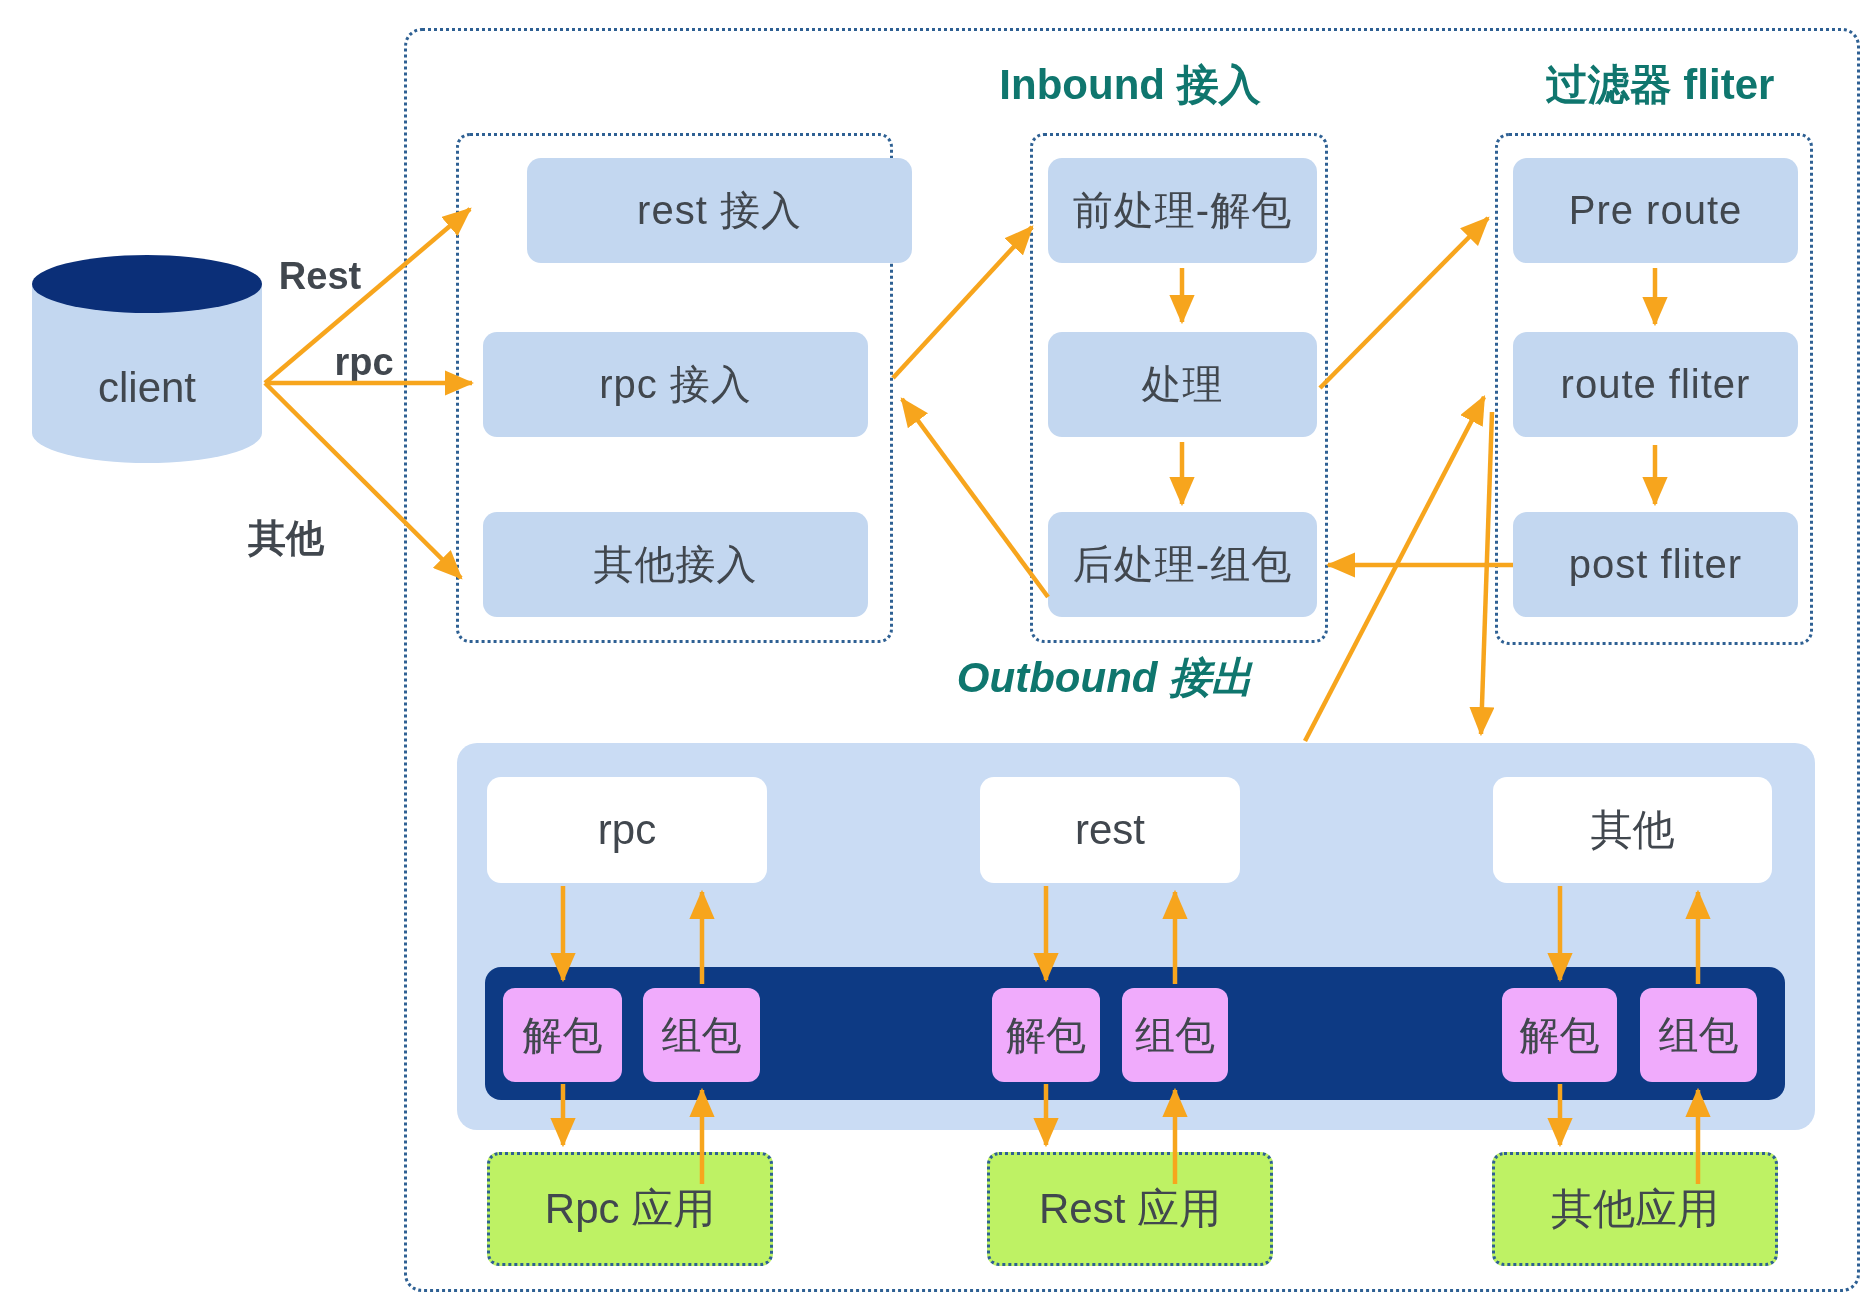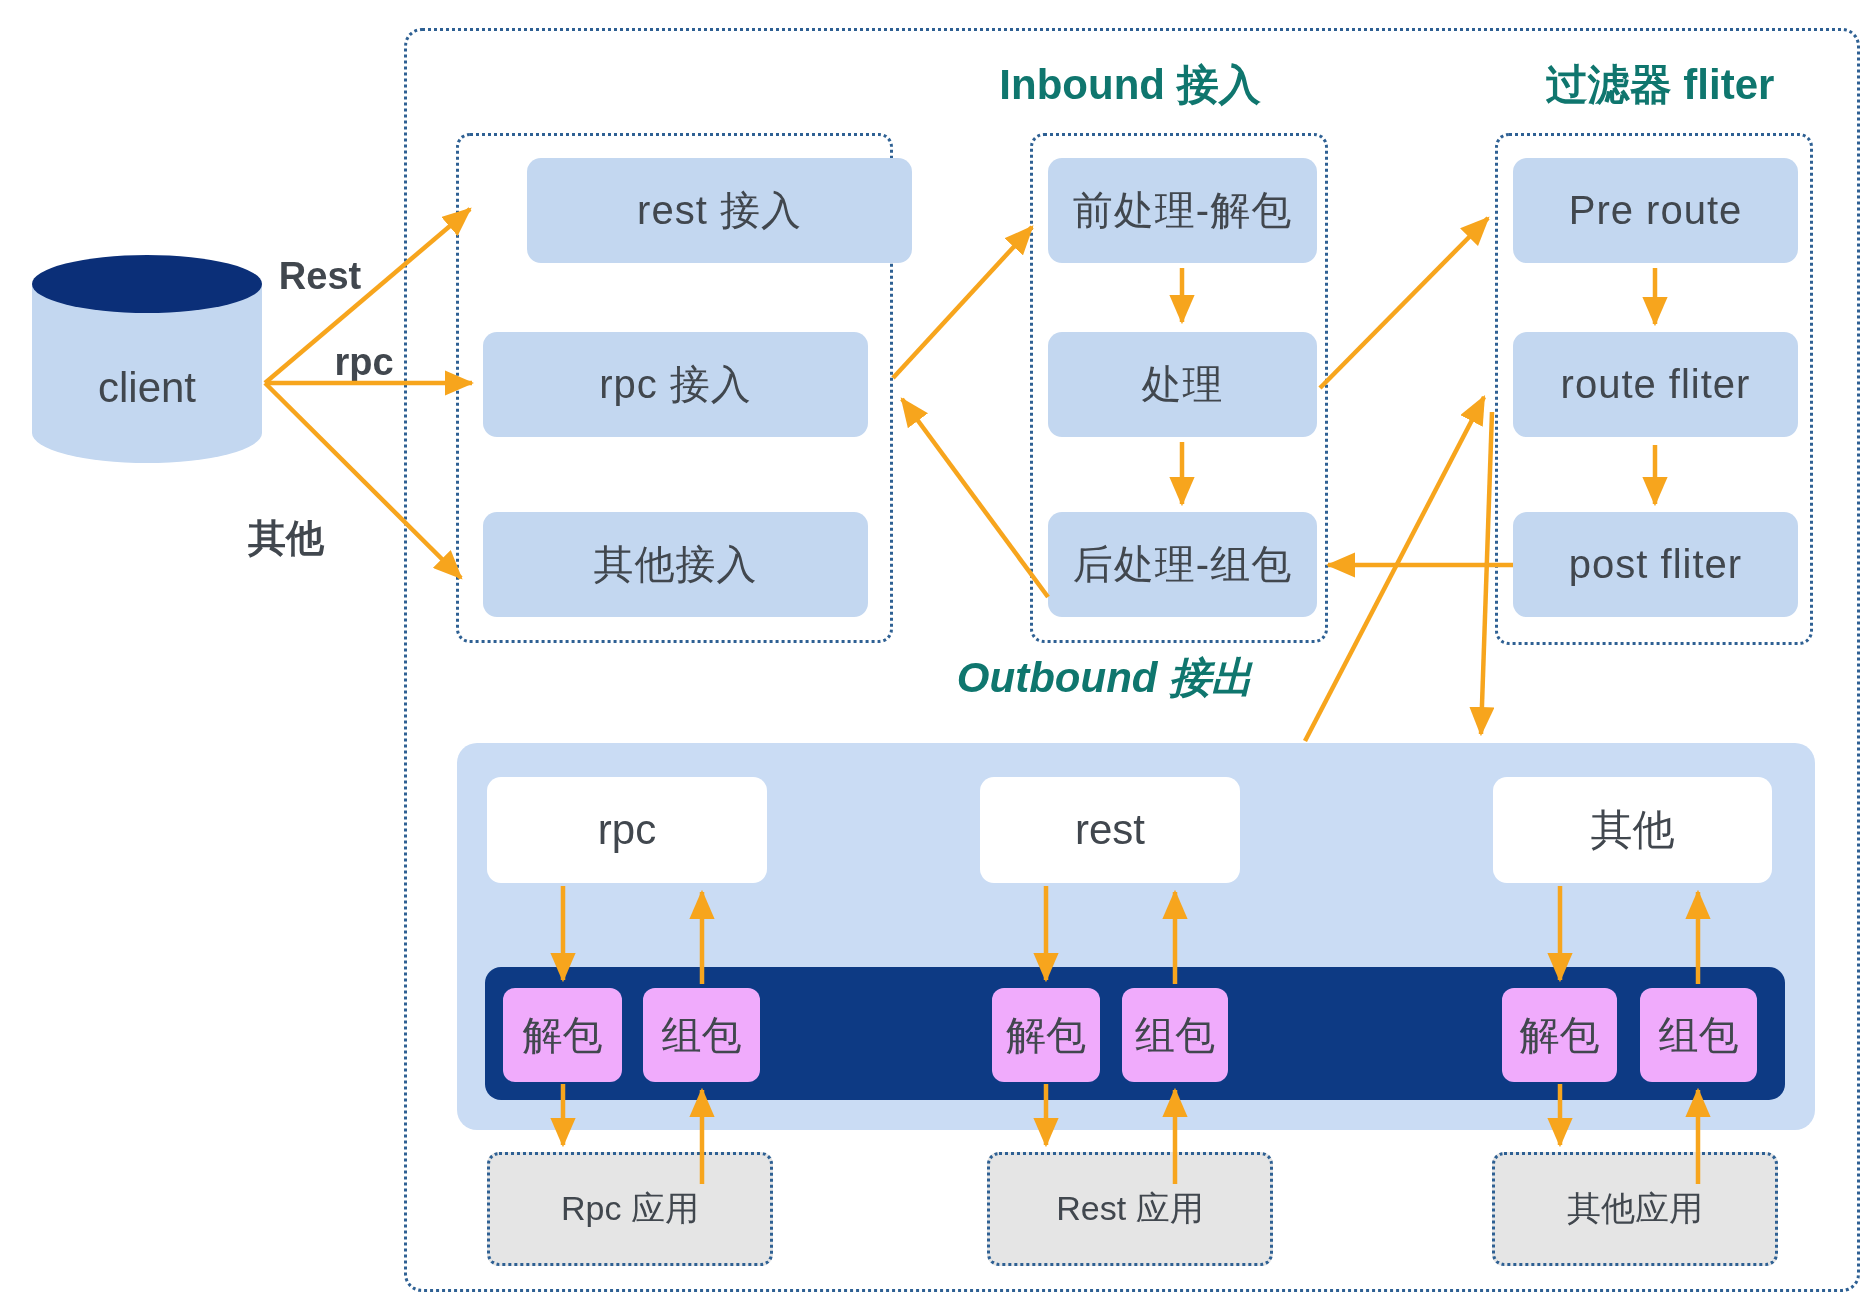--- a/index.html
+++ b/index.html
@@ -44,22 +44,22 @@
     display:flex;align-items:center;justify-content:center;font-size:42px;
   }
   .codecbar{
     background:var(--navy);border-radius:16px;
   }
   .mini{
     background:#f0abfc;border-radius:12px;
     display:flex;align-items:center;justify-content:center;font-size:40px;font-weight:500;
   }
   .app{
-    background:#e5e5e5;border:3px dotted var(--border);border-radius:12px;
-    display:flex;align-items:center;justify-content:center;font-size:34px;
+    background:#bef264;border:3px dotted var(--border);border-radius:12px;
+    display:flex;align-items:center;justify-content:center;font-size:42px;
   }
   .client-label{
     font-size:42px;display:flex;align-items:center;justify-content:center;
   }
   svg.overlay{position:absolute;left:0;top:0;pointer-events:none;z-index:50;}
   svg.overlay line{stroke:var(--arrow);stroke-width:4.5;}
   .arrowhead{fill:var(--arrow);}
 </style>
 </head>
 <body>

